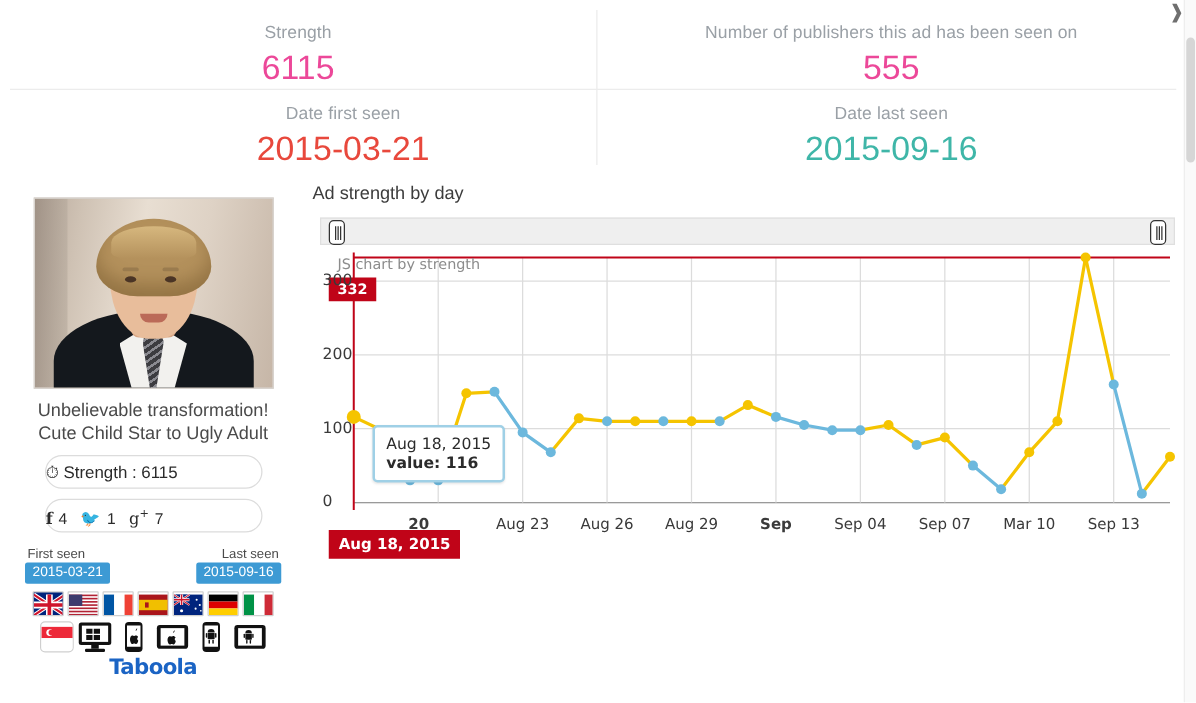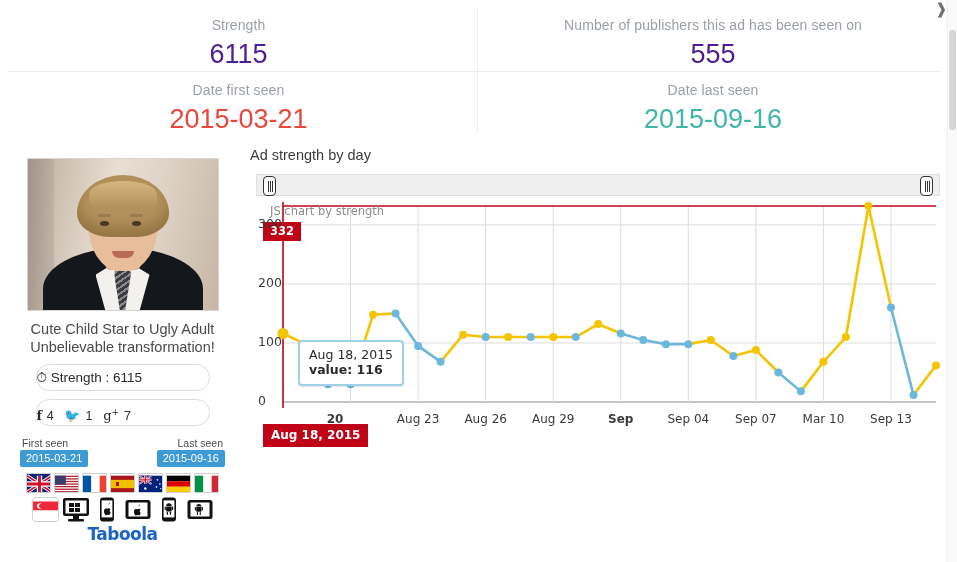--- a/index.html
+++ b/index.html
@@ -10,21 +10,21 @@
     font-family: "Liberation Sans", sans-serif;
     overflow: hidden;
   }
   #page { position: relative; width: 957px; height: 562px; background: #fff; }
 
   
   .kpi-grid { position: absolute; left: 0; top: 0; width: 766px; height: 140px; }
   .kpi-cell { position: absolute; text-align: center; }
   .kpi-label { font-size: 14px; color: #9aa0a6; letter-spacing: .1px; line-height: 18px; }
   .kpi-value { font-size: 27px; line-height: 34px; margin-top: 3px; }
-  .v-purple { color: #4c1d95; }
+  .v-purple { color: #ec4899; }
   .v-red { color: #e8483c; }
   .v-teal { color: #3fb6a8; }
   .kpi-divider-v { position: absolute; left: 477px; top: 8px; width: 1px; height: 124px; background: #ececec; }
   .kpi-divider-h { position: absolute; left: 8px; top: 71px; width: 933px; height: 1px; background: #ececec; }
 
   
   .sidebar { position: absolute; left: 0; top: 150px; width: 245px; }
   .dl-link { display: block; text-align: center; color: #5b9bd5; font-size: 14.5px; text-decoration: none; line-height: 20px; }
   .ad-image { position: relative; width: 192px; height: 153px; margin: 8px auto 0 auto; overflow: hidden;
               border: 1px solid #d8d4cf; box-sizing: border-box; background: #cfc4bb; }
@@ -129,21 +129,21 @@
     <div class="kpi-cell" style="left:0;top:16px;width:477px;">
       <div class="kpi-label">Strength</div>
       <div class="kpi-value v-purple">6115</div>
     </div>
 
     <div class="kpi-cell" style="left:477px;top:16px;width:472px;">
       <div class="kpi-label">Number of publishers this ad has been seen on</div>
       <div class="kpi-value v-purple">555</div>
     </div>
 
-    <div class="kpi-cell" style="left:0;top:81px;width:477px;">
+    <div class="kpi-cell" style="left:0;top:81px;width:477px;padding-left:36px;">
       <div class="kpi-label">Date first seen</div>
       <div class="kpi-value v-red">2015-03-21</div>
     </div>
 
     <div class="kpi-cell" style="left:477px;top:81px;width:472px;">
       <div class="kpi-label">Date last seen</div>
       <div class="kpi-value v-teal">2015-09-16</div>
     </div>
   </div>
 
@@ -159,22 +159,22 @@
       <div class="ph-face"></div>
       <div class="ph-hair"></div>
       <div class="ph-brow l"></div>
       <div class="ph-brow r"></div>
       <div class="ph-eye l"></div>
       <div class="ph-eye r"></div>
       <div class="ph-mouth"></div>
     </div>
 
     <div class="ad-title">
+      <div>Unbelievable transformation!</div>
       <div>Cute Child Star to Ugly Adult</div>
-      <div>Unbelievable transformation!</div>
     </div>
 
     <div class="pill">
       <span>⏱</span>
       <span>Strength : 6115</span>
     </div>
 
     <div class="pill">
       <span class="soc" style="font-weight:bold;font-family:'DejaVu Serif',serif;">f</span>
       <span class="num">4</span>

